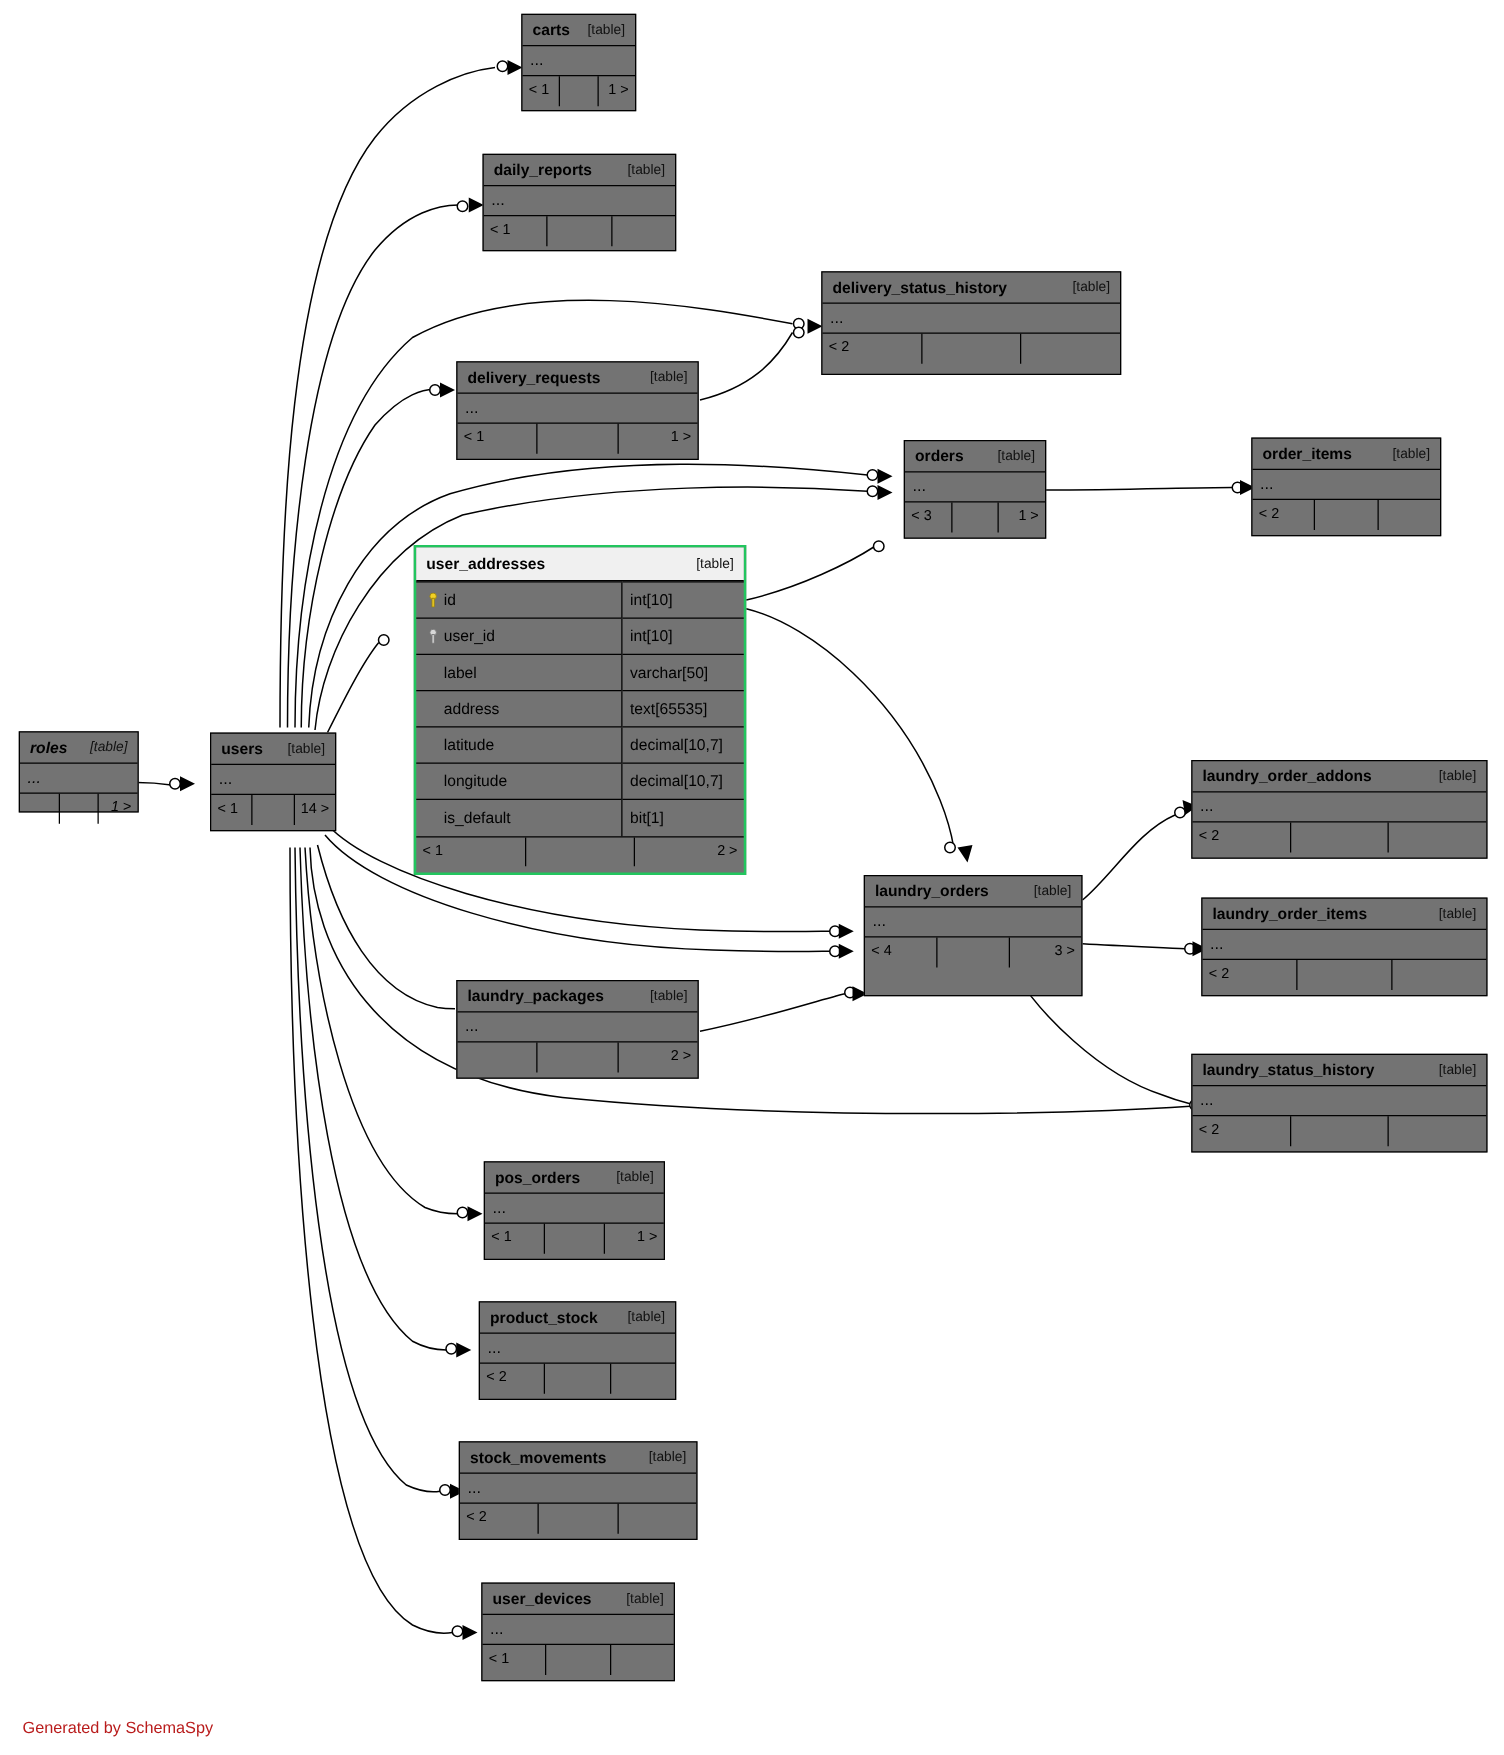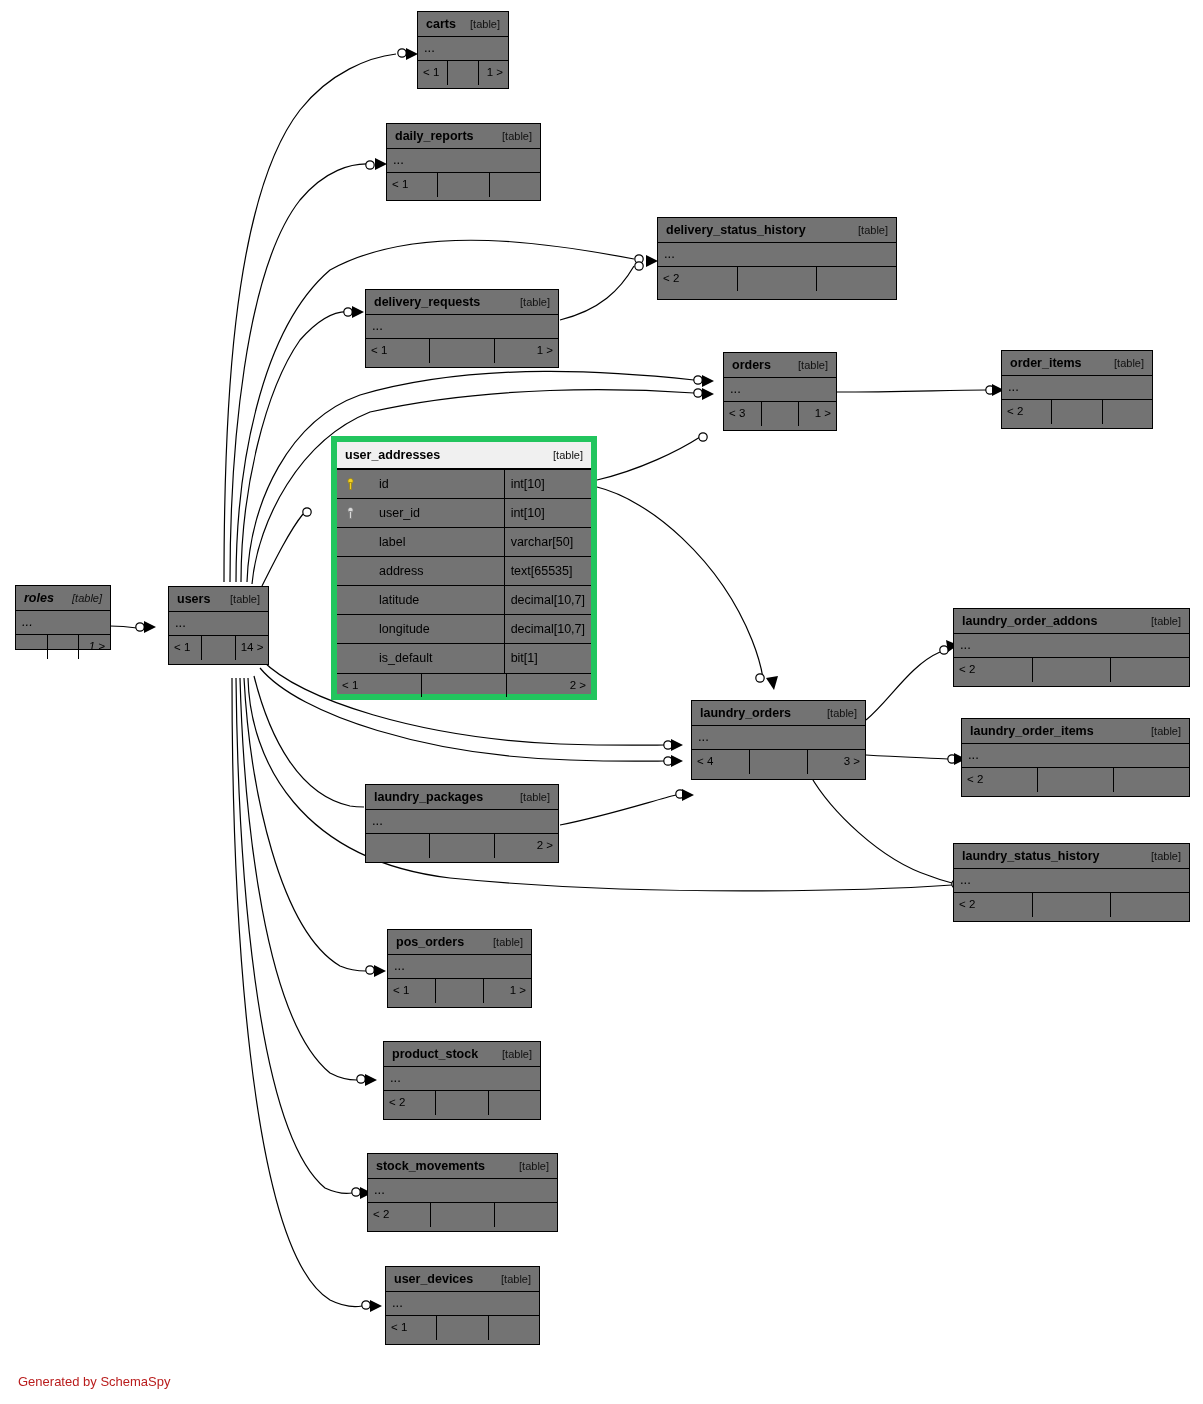--- a/index.html
+++ b/index.html
@@ -30,21 +30,21 @@
     height: 1404px;
     pointer-events: none;
   }
   .node {
     position: absolute;
     background: #737373;
     border: 1px solid #000000;
     box-sizing: border-box;
   }
   .node.focus {
-    border: 6px solid #22c55e;
+    border: 2px solid #22c55e;
   }
   .node-title {
     height: 25px;
     line-height: 25px;
     padding: 0 8px;
     white-space: nowrap;
     box-sizing: border-box;
     border-bottom: 1px solid #000000;
     font-size: 12.5px;
   }
@@ -103,21 +103,21 @@
     width: 100%;
     border-collapse: collapse;
   }
   .cols tr { height: 29px; }
   .cols td {
     border-top: 1px solid #000000;
     font-size: 12.5px;
     padding: 0 6px;
     white-space: nowrap;
   }
-  .cols td.cname { width: 136px; position: relative; padding-left: 42px; }
+  .cols td.cname { width: 136px; position: relative; padding-left: 22px; }
   .cols td.ctype { border-left: 1px solid #000000; margin-left: 31px; }
   .keyicon {
     position: absolute;
     left: 9px;
     top: 50%;
     transform: translateY(-50%);
     width: 9px;
     height: 12px;
   }
   .footer-text {
@@ -359,21 +359,21 @@
       </span>
     </div>
     <div class="ellipsis-row">...</div>
     <div class="foot">
       <div class="left">&lt; 2</div>
       <div class="mid"></div>
       <div class="right"></div>
     </div>
   </div>
 
-  <div class="node" style="left:691px; top:700px; width:175px; height:80px;">
+  <div class="node" style="left:691px; top:700px; width:175px; height:97px;">
     <div class="node-title">
       <span class="title-flex">
         <span class="tname">laundry_orders</span>
         <span class="ttag">[table]</span>
       </span>
     </div>
     <div class="ellipsis-row">...</div>
     <div class="foot">
       <div class="left">&lt; 4</div>
       <div class="mid"></div>

